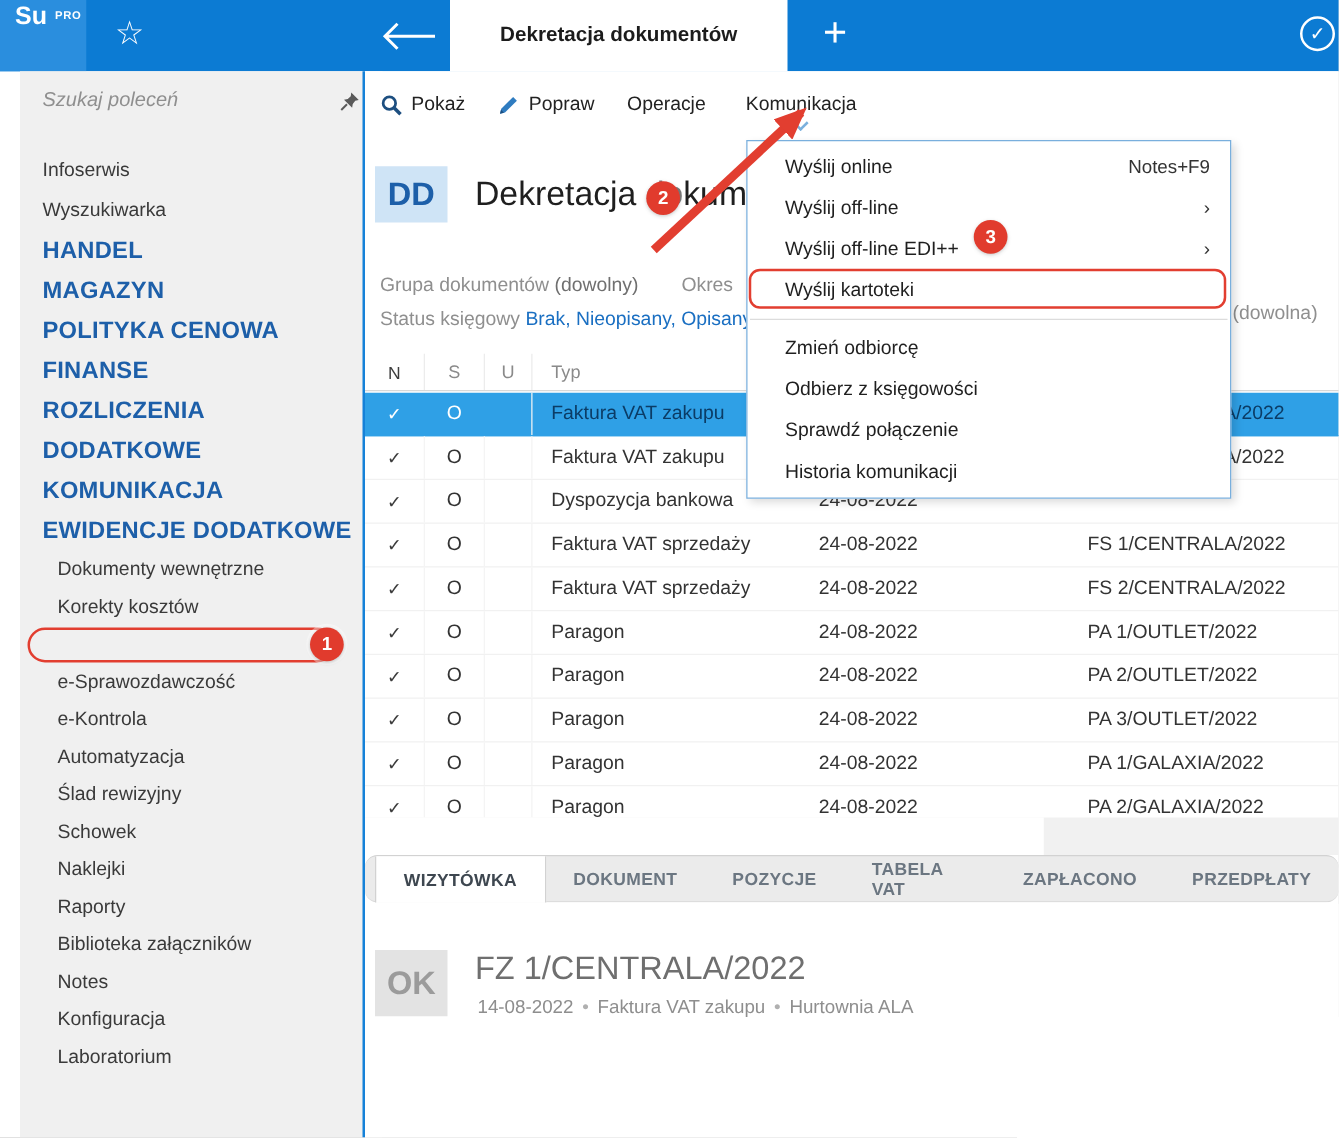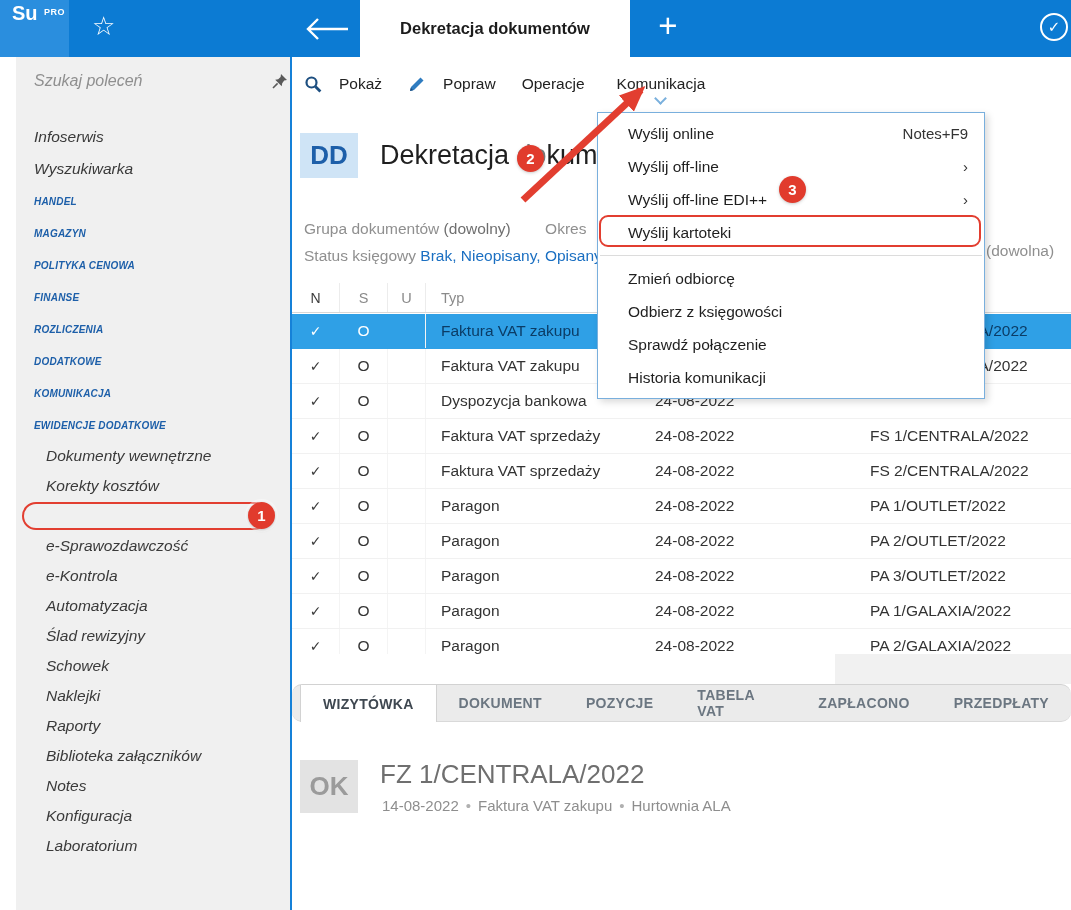--- a/index.html
+++ b/index.html
@@ -17,32 +17,32 @@
              font-size:16.5px; font-weight:bold; display:flex; align-items:center; justify-content:center; }
   .plus { position:absolute; left:648px; top:7px; width:40px; text-align:center; font-size:33px; color:#fff; font-weight:normal; }
   .topcheck { position:absolute; right:3px; top:13px; width:28px; height:28px; border:2px solid #fff; border-radius:50%;
               color:#fff; display:flex; align-items:center; justify-content:center; font-size:15px; }
 
   
   .sidebar { position:absolute; left:0; top:57px; width:290px; height:853px; background:#f0f0f0;margin-left:16px; }
   .search-row { position:absolute; left:0; top:0; width:290px; height:50px; }
   .search-ph { position:absolute; left:18px; top:15px; font-style:italic; color:#8f8f8f; font-size:16px; }
   .pin-icon { position:absolute; right:18px; top:16px; }
-  .side-list { position:absolute; left:0; top:64px; right:0;font-style:italic; }
+  .side-list { position:absolute; left:0; top:64px; right:0; }
   .side-item { height:32px; display:flex; align-items:center; padding-left:18px; font-size:15.5px; color:#3a3a3a; cursor:default; }
-  .side-item.cat { color:#1d5fa9; font-weight:bold; font-size:10px; letter-spacing:.2px; }
+  .side-item.cat { color:#1d5fa9; font-weight:bold; font-size:19px; letter-spacing:.2px; }
   .side-item.sub { height:30px; padding-left:30px; }
 
   .vline { position:absolute; left:290px; top:57px; width:2px; height:853px; background:#1581d8; z-index:5; }
 
   
   .main { position:absolute; left:292px; top:57px; width:779px; height:853px; background:#fff; }
   .toolbar { position:absolute; left:0; top:0; right:0; height:53px; display:flex; align-items:center;
              padding-left:12px; gap:26px; font-size:15.5px; color:#222; }
-  .tb-item { display:flex; align-items:center; gap:17px; }
+  .tb-item { display:flex; align-items:center; gap:7px; }
   .tb-comm { position:relative; height:53px; display:flex; align-items:center; padding:0 6px; }
   .chev { position:absolute; bottom:7px; left:50%; margin-left:-5px; width:9px; height:9px;
           border-right:2px solid #7ab0dd; border-bottom:2px solid #7ab0dd; transform:rotate(45deg); }
 
   .dd-badge { position:absolute; left:8px; top:76px; width:58px; height:45px; background:#cfe4f6; color:#1d5fa9;
               font-weight:bold; font-size:26px; display:flex; align-items:center; justify-content:center; }
   .page-title { position:absolute; left:88px; top:83px; font-size:27px; color:#1f1f1f; white-space:nowrap; }
 
   .filters { position:absolute; left:12px; top:158px; font-size:15.5px; color:#8f8f8f; line-height:27px; white-space:nowrap; }
   .f-val { color:#6f6f6f; }

